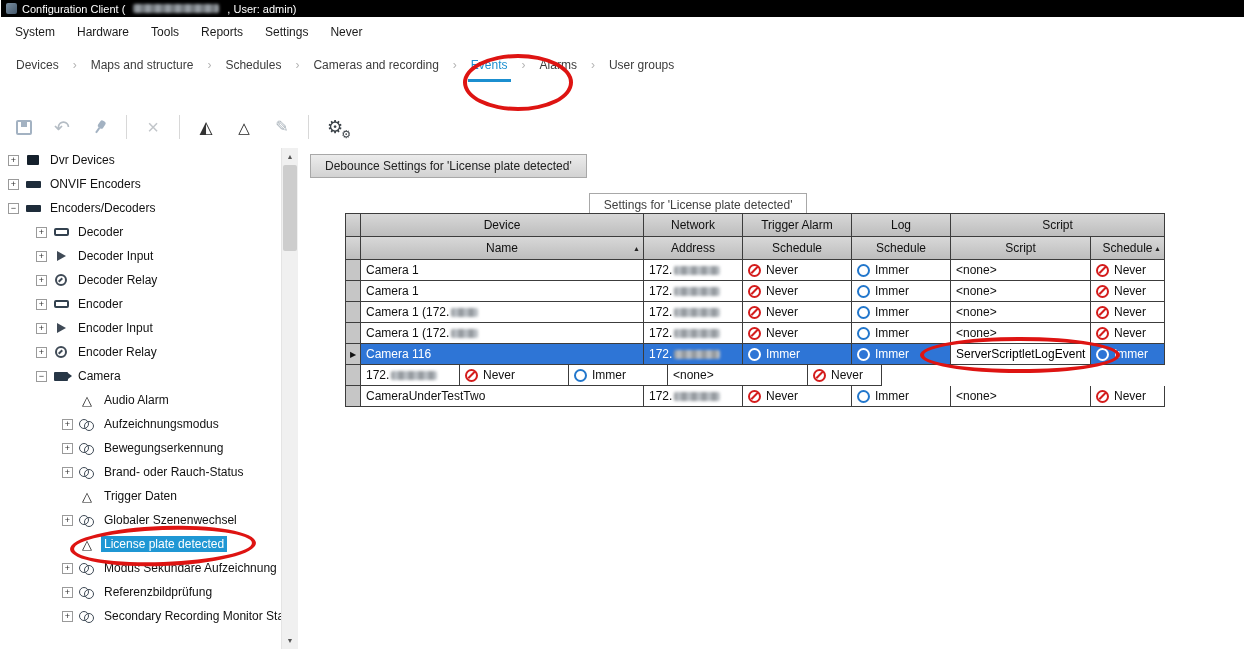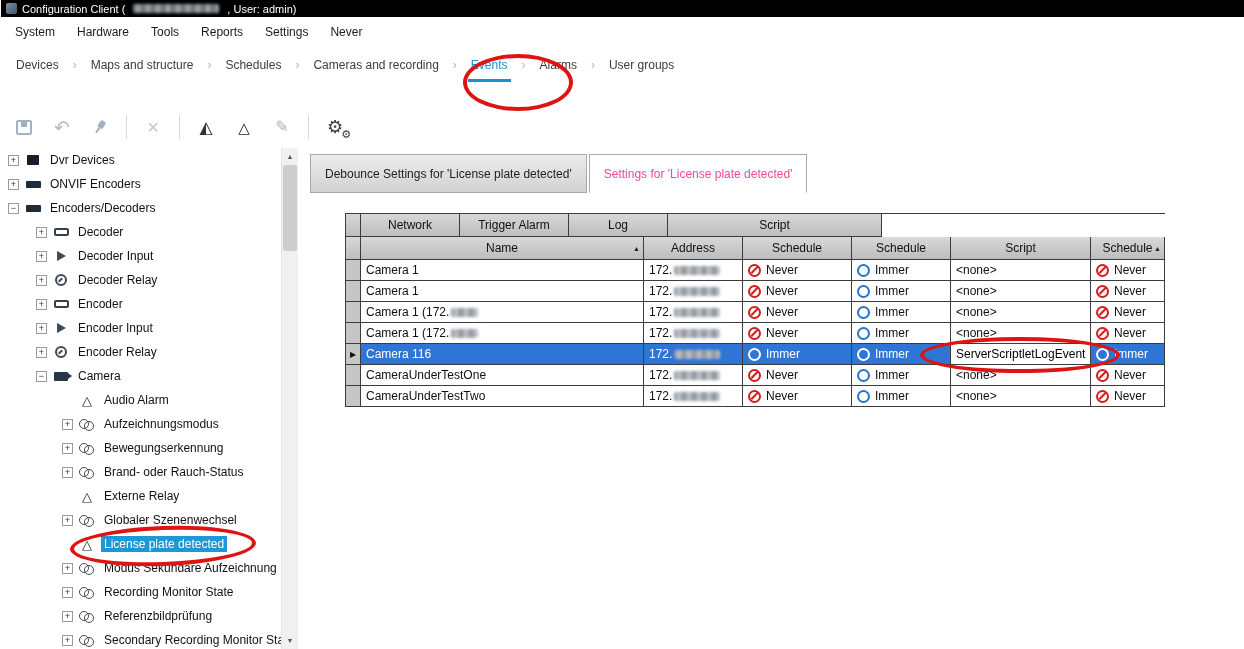--- a/index.html
+++ b/index.html
@@ -91,24 +91,24 @@
   .sbar { position:absolute; left:281px; top:148px; width:17px; height:501px; background:#f0f0f0;
           border-left:1px solid #e4e4e4; }
   .sb-btn { height:17px; display:flex; align-items:center; justify-content:center; font-size:7px; color:#555; }
   .sb-btn.up::before { content:"\25B2"; } .sb-btn.down::before { content:"\25BC"; }
   .sb-btn.down { position:absolute; bottom:0; left:0; right:0; }
   .sb-thumb { position:absolute; top:17px; left:1px; right:1px; height:86px; background:#cdcdcd; border-radius:2px; }
 
   
   .main { position:absolute; left:310px; top:148px; width:934px; height:501px; background:#fff; }
   .tabstrip { position:absolute; left:0; top:6px; height:24px; display:flex; }
-  .tab { height:39px; padding:0 14px; display:flex; align-items:center; font-size:12px;
+  .tab { height:24px; padding:0 14px; display:flex; align-items:center; font-size:12px;
          border:1px solid #a8a8a8; white-space:nowrap; }
   .tab.inactive { background:linear-gradient(#ececec,#d2d2d2); color:#222; }
-  .tab.active { background:#fff; color:#ec4899; border-bottom-color:#fff; margin-left:2px; }
+  .tab.active { background:#fff; color:#404040; border-bottom-color:#fff; margin-left:2px;margin-top:39px; }
 
   
   .grid { position:absolute; left:35px; top:65px; border-top:1px solid #3c3c3c;
           border-left:1px solid #3c3c3c; font-size:12px; color:#101010; }
   .grow { display:flex; }
   .gcell { border-right:1px solid #3c3c3c; border-bottom:1px solid #3c3c3c; display:flex;
            align-items:center; overflow:hidden; white-space:nowrap; background:#fff; }
   .hr .gcell { background:linear-gradient(#d8d8d8,#bdbdbd); height:23px; justify-content:center; }
   .dr .gcell { height:21px; }
   .w-sel   { width:15px;  justify-content:center; }
@@ -300,21 +300,21 @@
     <div class="trow lvl2">
       <span class="exp plus"></span>
       <span class="t-ico">
           <span class="ico-rings"></span>
         </span>
       <span class="t-label">Brand- oder Rauch-Status</span>
     </div>
     <div class="trow lvl2">
       <span class="spacer"></span>
       <span class="t-ico glyph-tri3">△</span>
-      <span class="t-label">Externe Relay</span>
+      <span class="t-label">Trigger Daten</span>
     </div>
     <div class="trow lvl2">
       <span class="exp plus"></span>
       <span class="t-ico">
           <span class="ico-rings"></span>
         </span>
       <span class="t-label">Globaler Szenenwechsel</span>
     </div>
     <div class="trow lvl2 selected">
       <span class="spacer"></span>
@@ -326,27 +326,20 @@
       <span class="t-ico">
           <span class="ico-rings"></span>
         </span>
       <span class="t-label">Modus Sekundäre Aufzeichnung</span>
     </div>
     <div class="trow lvl2">
       <span class="exp plus"></span>
       <span class="t-ico">
           <span class="ico-rings"></span>
         </span>
-      <span class="t-label">Recording Monitor State</span>
-    </div>
-    <div class="trow lvl2">
-      <span class="exp plus"></span>
-      <span class="t-ico">
-          <span class="ico-rings"></span>
-        </span>
       <span class="t-label">Referenzbildprüfung</span>
     </div>
     <div class="trow lvl2">
       <span class="exp plus"></span>
       <span class="t-ico">
           <span class="ico-rings"></span>
         </span>
       <span class="t-label">Secondary Recording Monitor Stat</span>
     </div>
   </div>
@@ -359,20 +352,21 @@
 
   <div class="main">
     <div class="tabstrip">
       <div class="tab inactive">Debounce Settings for 'License plate detected'</div>
       <div class="tab active">Settings for 'License plate detected'</div>
     </div>
 
     <div class="grid">
       <div class="grow hr">
         <div class="gcell w-sel"></div>
+        <div class="gcell w-name">Device</div>
         <div class="gcell w-addr">Network</div>
         <div class="gcell w-trig">Trigger Alarm</div>
         <div class="gcell w-log">Log</div>
         <div class="gcell w-scriptgroup">Script</div>
       </div>
       <div class="grow hr">
         <div class="gcell w-sel"></div>
         <div class="gcell w-name sort">Name</div>
         <div class="gcell w-addr">Address</div>
         <div class="gcell w-trig">Schedule</div>
@@ -508,23 +502,20 @@
             <span>ServerScriptletLogEvent</span>
           </div>
         <div class="gcell w-sched dc">
             <span class="sic always"></span>
             <span>Immer</span>
           </div>
       </div>
 
       <div class="grow dr">
         <div class="gcell w-sel"></div>
-        <div class="gcell w-name dc">
-            <span>CameraUnderTestOne</span>
-          </div>
         <div class="gcell w-addr dc">
             <span>172.</span>
             <span class="blur cell-blur"></span>
           </div>
         <div class="gcell w-trig dc">
             <span class="sic never"></span>
             <span>Never</span>
           </div>
         <div class="gcell w-log dc">
             <span class="sic always"></span>

